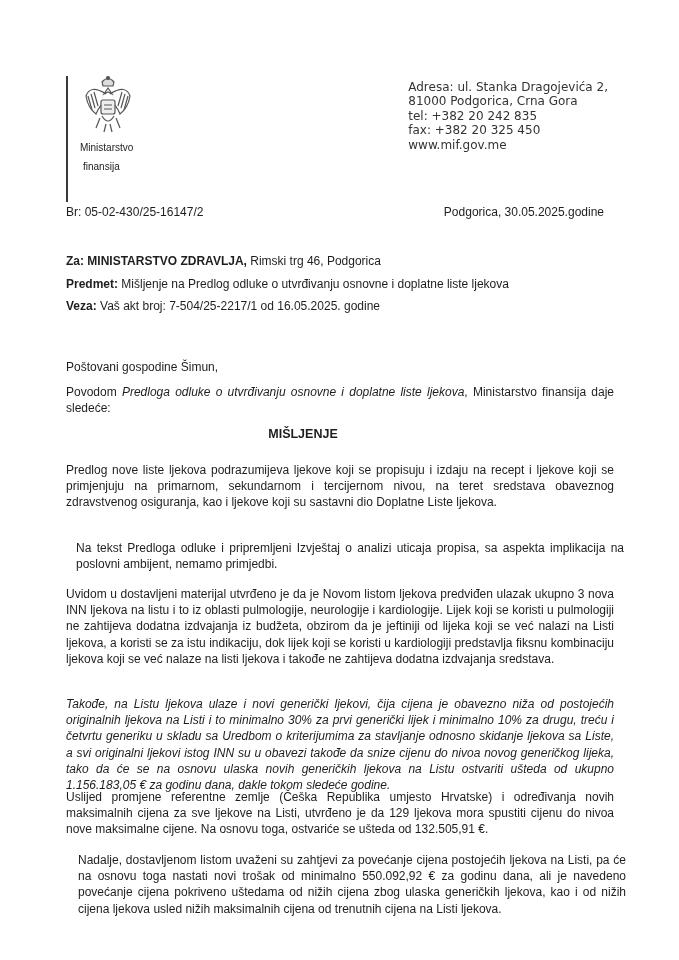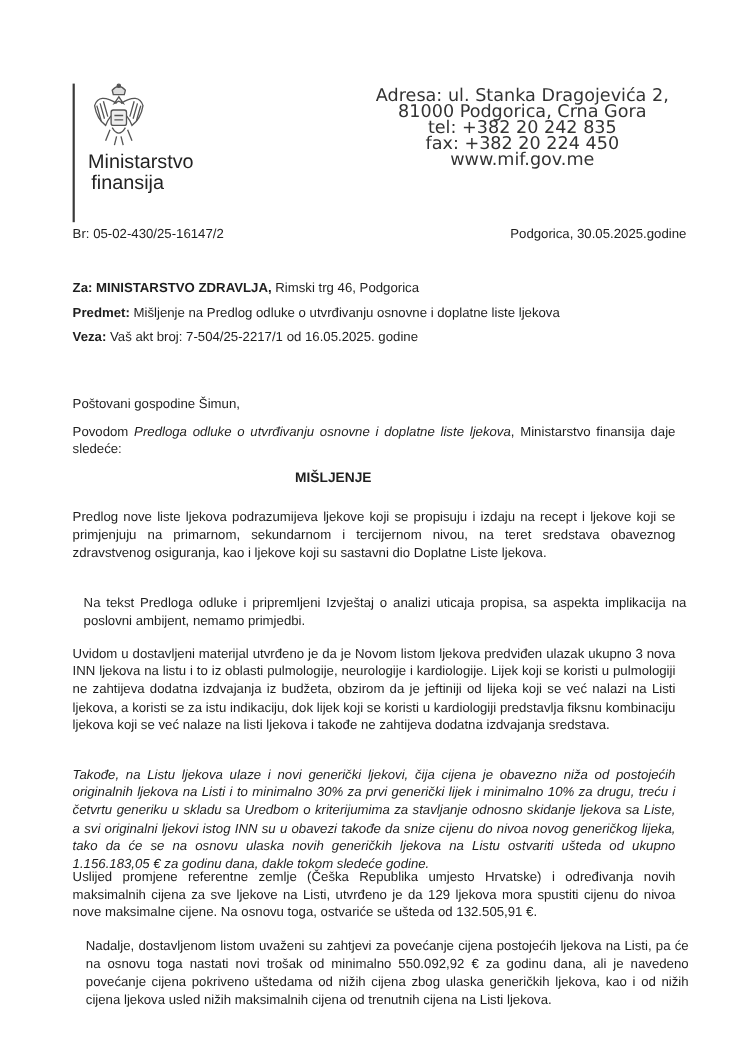--- a/index.html
+++ b/index.html
@@ -3,25 +3,25 @@
 <meta charset="utf-8">
 <style>
   html, body { margin: 0; padding: 0; }
   body {
     width: 679px; height: 960px; background: #ffffff; position: relative; overflow: hidden;
     font-family: "Liberation Sans", "DejaVu Sans", sans-serif; color: #1e1e1e;
   }
   .page { position: absolute; left: 0; top: 0; width: 679px; height: 960px; }
   .vline { position: absolute; left: 66px; top: 76px; width: 2px; height: 126px; background: #3a3a3a; }
   .crest { position: absolute; left: 82px; top: 74px; width: 52px; height: 64px; }
-  .ministry { position: absolute; left: 80px; top: 138px; font-size: 18px; line-height: 19px; color: #222; }
+  .ministry { position: absolute; left: 80px; top: 138px; font-size: 10px; line-height: 19px; color: #222; }
   .ministry .l2 { padding-left: 3px; }
-  .addr { position: absolute; right: 71px; top: 80px; text-align: center; font-size: 16px; line-height: 14.4px; color: #333; font-family: "DejaVu Sans", sans-serif; }
+  .addr { position: absolute; right: 71px; top: 80px; text-align: left; font-size: 12px; line-height: 14.4px; color: #333; font-family: "DejaVu Sans", sans-serif; }
   .ref { position: absolute; left: 66px; top: 205px; font-size: 12px; }
-  .date { position: absolute; right: 55px; top: 205px; font-size: 12px; }
+  .date { position: absolute; right: 75px; top: 205px; font-size: 12px; }
   .meta { position: absolute; left: 66px; top: 250px; font-size: 12px; line-height: 22.5px; }
   .meta b { font-weight: bold; margin-top: 35px; }
   .body-text { position: absolute; left: 66px; width: 548px; font-size: 12px; line-height: 16.2px; text-align: justify; }
   .salutation { top: 359px; }
   .intro { top: 384px; }
   .heading { position: absolute; left: 0; width: 606px; top: 427px; text-align: center; font-weight: bold; font-size: 12.5px; }
   .p1 { top: 462px; }
   .p2 { top: 540px; margin-left: 10px; }
   .p3 { top: 586px; }
   .p4 { top: 696px; font-style: italic; }
@@ -56,21 +56,21 @@
 
   <div class="ministry">
     <div>Ministarstvo</div>
     <div class="l2">finansija</div>
   </div>
 
   <div class="addr">
     <div>Adresa: ul. Stanka Dragojevića 2,</div>
     <div>81000 Podgorica, Crna Gora</div>
     <div>tel: +382 20 242 835</div>
-    <div>fax: +382 20 224 450</div>
+    <div>fax: +382 20 325 450</div>
     <div>www.mif.gov.me</div>
   </div>
 
   <div class="ref">Br: 05-02-430/25-16147/2</div>
   <div class="date">Podgorica, 30.05.2025.godine</div>
 
   <div class="meta">
     <div>
       <b>Za:</b>
       <b>MINISTARSTVO ZDRAVLJA,</b><span> Rimski trg 46, Podgorica</span>

